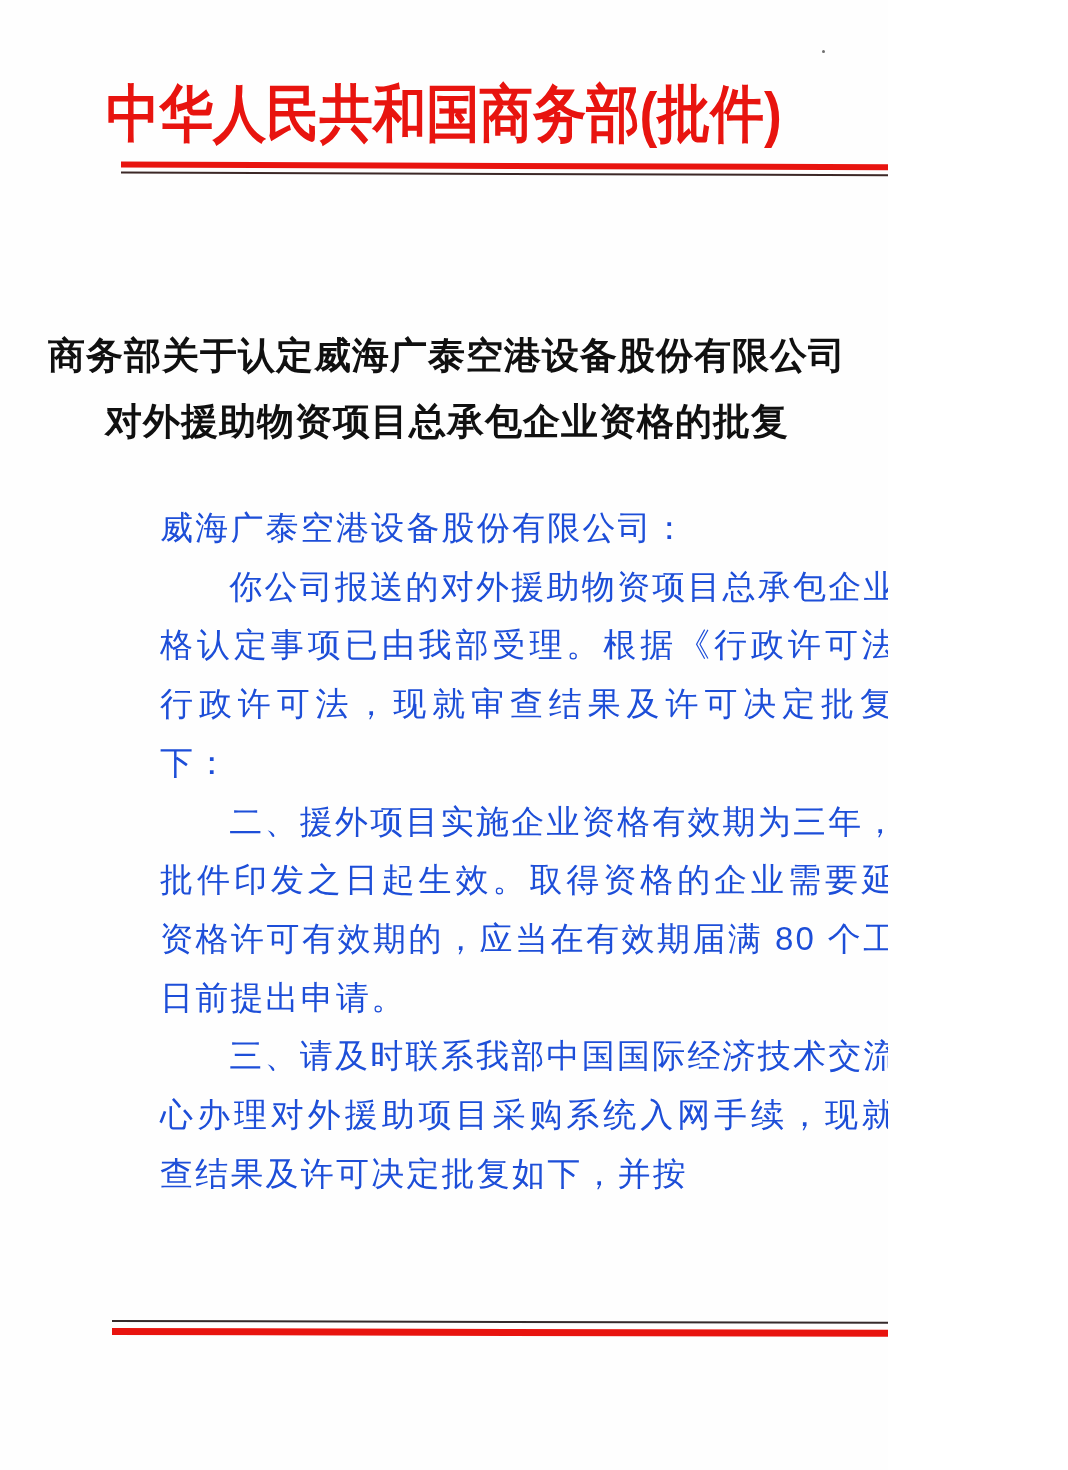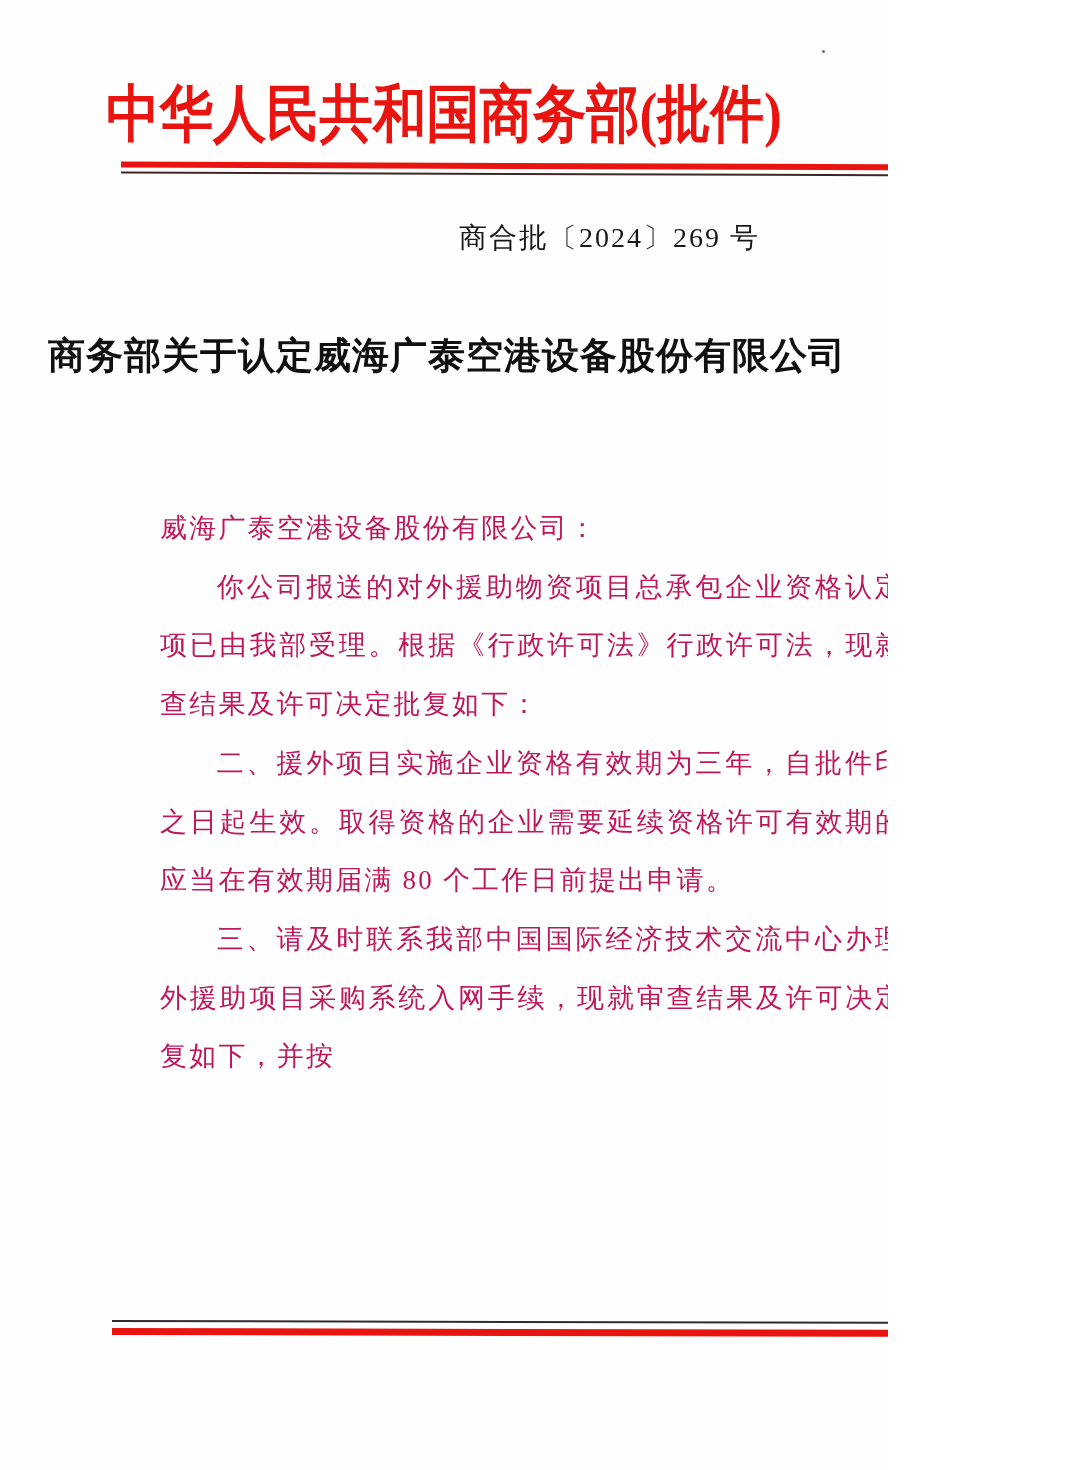--- a/index.html
+++ b/index.html
@@ -4,21 +4,21 @@
 <style>
   * { margin: 0; padding: 0; box-sizing: border-box; }
   html, body { background: #ffffff; }
 
   .page {
     position: relative;
     width: 888px;
     height: 1470px;
     background: #fefefe;
     overflow: hidden;
-    font-family: Liberation Serif, serif;
+    font-family: Liberation Sans, sans-serif;
     color: #1a1a1a;
   }
 
   
   .letterhead {
     position: absolute;
     top: 72px;
     left: 0;
     width: 100%;
     text-align: center;
@@ -74,25 +74,25 @@
     color: #101010;
     padding-left: 6px;
   }
 
   
   .body-block {
     position: absolute;
     top: 499px;
     left: 160px;
     width: 774px;
-    font-size: 27px;
+    font-size: 33px;
     line-height: 58.7px;
     letter-spacing: 2.2px;
     text-align: justify;
-    color: #be185d;
+    color: #1d4ed8;
   }
   .body-block p { margin: 0; }
   .body-block p.indent { text-indent: 2.1em; }
 
   
   .rule-thin-bottom {
     position: absolute;
     left: 112px;
     top: 1321px;
     width: 846px;
@@ -126,24 +126,24 @@
 
 <div class="page">
 
   <div class="letterhead">中华人民共和国商务部(批件)</div>
 
   <div class="speck"></div>
 
   <div class="rule-red-top"></div>
   <div class="rule-thin-top"></div>
 
-  <div class="doc-number">商合批〔2024〕269 号</div>
 
   <div class="doc-title">
     <div>商务部关于认定威海广泰空港设备股份有限公司</div>
+    <div>对外援助物资项目总承包企业资格的批复</div>
   </div>
 
   <div class="body-block">
     <p class="salutation">威海广泰空港设备股份有限公司：</p>
     <p class="indent">你公司报送的对外援助物资项目总承包企业资格认定事项已由我部受理。根据《行政许可法》行政许可法，现就审查结果及许可决定批复如下：</p>
     <p class="indent">二、援外项目实施企业资格有效期为三年，自批件印发之日起生效。取得资格的企业需要延续资格许可有效期的，应当在有效期届满 80 个工作日前提出申请。</p>
     <p class="indent">三、请及时联系我部中国国际经济技术交流中心办理对外援助项目采购系统入网手续，现就审查结果及许可决定批复如下，并按</p>
   </div>
 
   <div class="rule-thin-bottom"></div>

